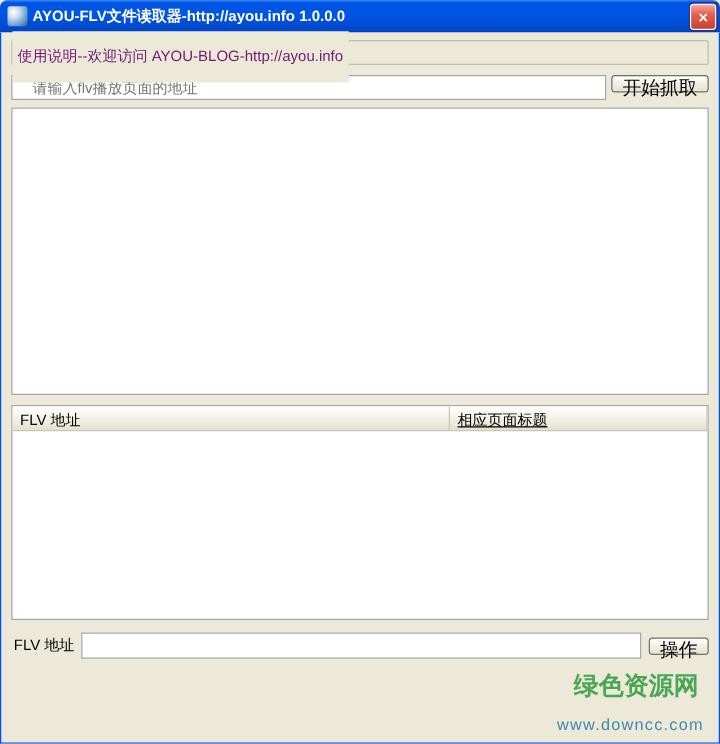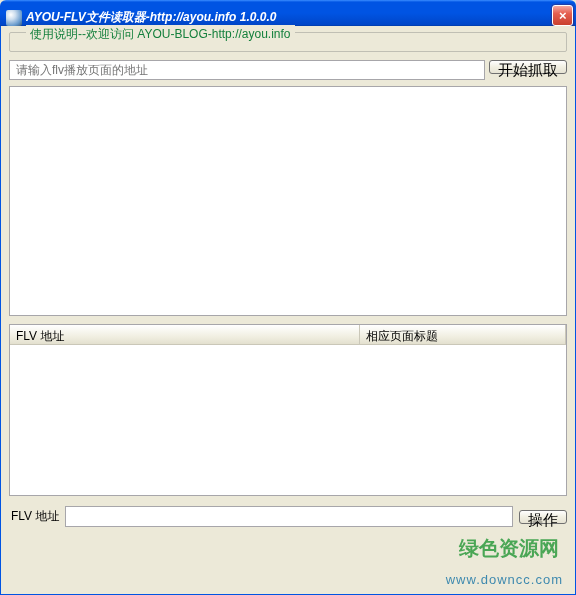--- a/index.html
+++ b/index.html
@@ -8,28 +8,27 @@
   font-size: 12px;
   background: #ece9d8;
   width: 576px;
   height: 595px;
   overflow: hidden;
 }
 .titlebar {
   height: 26px;
   background: linear-gradient(to bottom, #3b8dff 0%, #0054e3 8%, #0054e3 50%, #0046c8 95%, #003aa5 100%);
   display: flex;
-  align-items: flex-end;
+  align-items: center;
   padding: 0 3px 0 6px;
   color: #fff;
   font-weight: bold;
   font-family: Tahoma, sans-serif;
   font-size: 12px;
   border-radius: 6px 6px 0 0;
-  font-style: italic;
 }
 .titlebar .icon {
   width: 16px; height: 16px; margin-right: 4px;
   background: radial-gradient(circle at 30% 30%, #fff 0%, #cde 30%, #69c 70%, #357 100%);
   border-radius: 2px;
 }
 .titlebar .title { flex: 1; white-space: nowrap; overflow: hidden; }
 .close-btn {
   width: 21px; height: 21px;
   background: linear-gradient(to bottom, #f5a7a0 0%, #e55e4f 40%, #c9402f 100%);
@@ -53,37 +52,37 @@
 .groupbox {
   border: 1px solid #c0bfb4;
   border-radius: 2px;
   padding: 10px 8px 8px 8px;
   position: relative;
   margin-bottom: 8px;
 }
 .groupbox-title {
   position: absolute;
   top: -8px;
-  left: 16px;
+  left: 0;
   background: #ece9d8;
-  padding: 1px 4px;
-  color: #15803d;
+  padding: 12px 4px;
+  color: #701a75;
 }
 .instruction-text { color: #333; line-height: 1.5; }
 .input-row {
   display: flex;
   gap: 4px;
   margin-bottom: 6px;
 }
 .url-input {
   flex: 1;
   height: 20px;
   border: 1px solid #a7a6aa;
   background: #fff;
-  padding: 2px 6px;
+  padding: 2px 16px;
   font-family: inherit;
   font-size: 12px;
   color: #a0a0a0;
 }
 .btn {
   height: 14px;
   padding: 0 8px;
   background: linear-gradient(to bottom, #fff 0%, #f1efe2 50%, #e6e3d3 100%);
   border: 1px solid #707070;
   border-radius: 3px;
@@ -110,21 +109,21 @@
   height: 20px;
   background: linear-gradient(to bottom, #fff 0%, #f1efe2 60%, #e3e0cf 100%);
   border-bottom: 1px solid #cac7b8;
 }
 .listview-header .col {
   border-right: 1px solid #cac7b8;
   padding: 3px 6px;
   font-size: 12px;
 }
 .col1 { width: 350px; }
-.col2 { flex: 1; }
+.col2 { flex: 1; text-decoration: underline; }
 .bottom-row {
   display: flex;
   align-items: center;
   gap: 6px;
   margin-top: 10px;
 }
 .bottom-label { padding-left: 2px; }
 .bottom-input {
   flex: 1;
   height: 21px;

